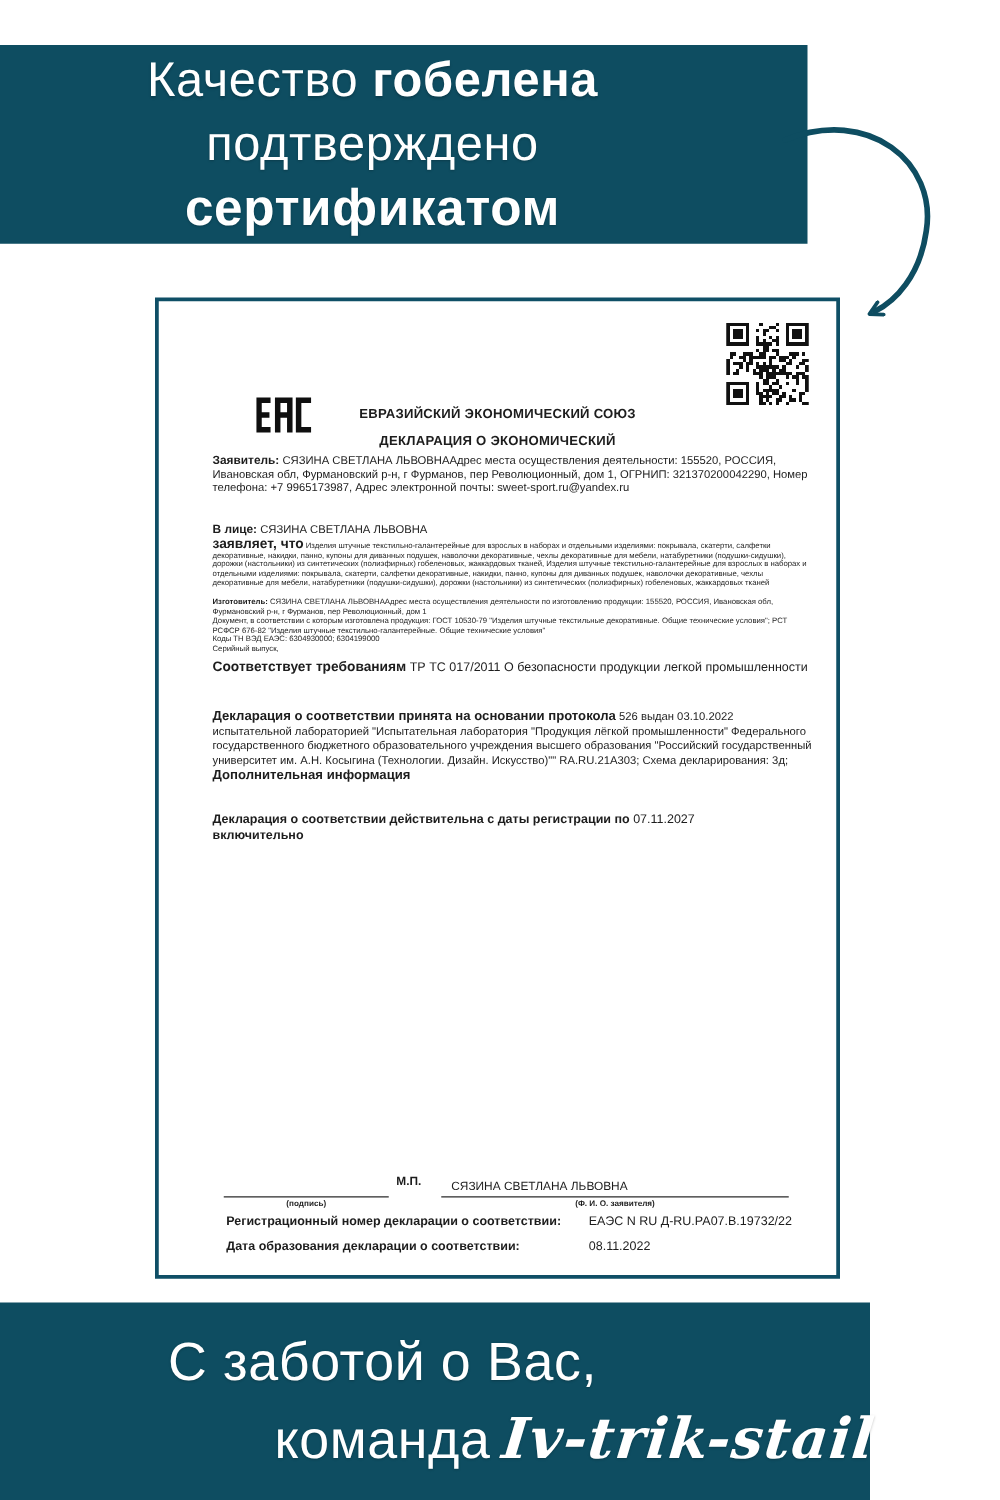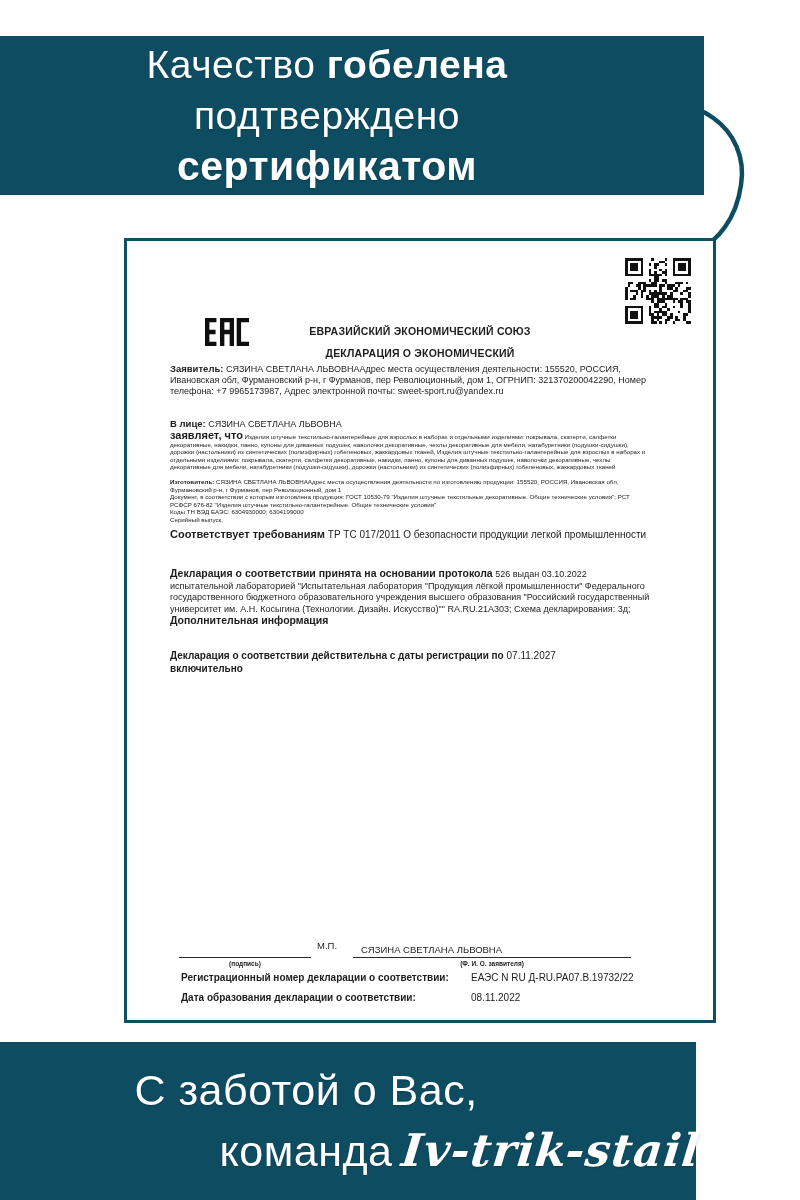--- a/index.html
+++ b/index.html
@@ -1,32 +1,32 @@
 <!DOCTYPE html>
 <html lang="ru"><head>
 <meta charset="utf-8">
 <style>
   html,body{margin:0;padding:0;}
   #canvas{position:relative;width:800px;height:1200px;background:#ffffff;overflow:hidden;
           font-family:"Liberation Sans",sans-serif;}
 
   
-  .banner{position:absolute;left:0;top:36px;width:704px;height:159px;background:#0e4d61;
+  .banner{position:absolute;left:0;top:36px;width:646px;height:159px;background:#0e4d61;
           color:#fff;display:flex;flex-direction:column;justify-content:center;
           padding-right:50px;box-sizing:border-box;text-align:center;
           text-shadow:0 1px 2px rgba(0,0,0,.22);}
   .banner .ln{font-size:39px;line-height:51px;letter-spacing:.5px;font-weight:normal;}
   .banner .b{font-weight:bold;}
   .banner .ln3{font-size:41px;}
 
   
   .arrow{position:absolute;left:600px;top:85px;width:200px;height:180px;}
 
   
-  .cert{position:absolute;left:124px;top:238px;width:592px;height:785px;background:#fff;
+  .cert{position:absolute;left:124px;top:238px;width:548px;height:785px;background:#fff;
         border:3px solid #0f4f66;box-sizing:border-box;color:#1d1d1d;}
   .cert .inner{position:absolute;inset:0;}
   .qr{position:absolute;right:22px;top:17px;width:66px;height:66px;}
   .eac{position:absolute;left:78px;top:70px;width:44px;height:42px;}
   .title{position:absolute;left:0;width:100%;text-align:center;font-weight:bold;
          font-size:10.5px;letter-spacing:.2px;}
   .t1{top:84px;} .t2{top:106px;}
   .para{position:absolute;left:43px;width:482px;font-size:9px;line-height:11px;margin:0;}
   .para .lbl{font-weight:bold;font-size:9.5px;}
   .biglbl{font-weight:bold;font-size:11px;}
@@ -35,21 +35,21 @@
   .p-person{top:177px;}
   .p-declares{top:191px;}
   .p-maker{top:237px;}
   .p-complies{top:287px;font-size:10px;line-height:13px;}
   .p-protocol{top:327px;line-height:11.5px;}
   .p-protocol .midlbl{font-weight:bold;font-size:10.5px;margin-top:40px;}
   .p-addinfo{top:374px;font-weight:bold;font-size:10.5px;}
   .p-valid{top:408px;font-size:10px;line-height:13px;font-weight:bold;}
   .p-valid .reg{font-weight:normal;}
 
-  .mp{position:absolute;left:190px;top:699px;font-weight:normal;font-size:9.5px;text-align:right;}
+  .mp{position:absolute;left:190px;top:699px;font-weight:bold;font-size:9.5px;text-align:right;}
   .sigblock{position:absolute;top:702px;}
   .sb1{left:52px;width:132px;}
   .sb2{left:226px;width:278px;}
   .sig-space{height:14px;font-size:9.5px;line-height:14px;padding-left:8px;white-space:nowrap;}
   .sig-rule{border-top:1.5px solid #2b2b2b;}
   .sig-cap{text-align:center;font-size:6.5px;padding-top:1.5px;font-weight:bold;}
 
   .regrow{position:absolute;left:54px;width:482px;font-size:10px;}
   .rr1{top:731px;} .rr2{top:751px;}
   .regrow .lab{font-weight:bold;}

